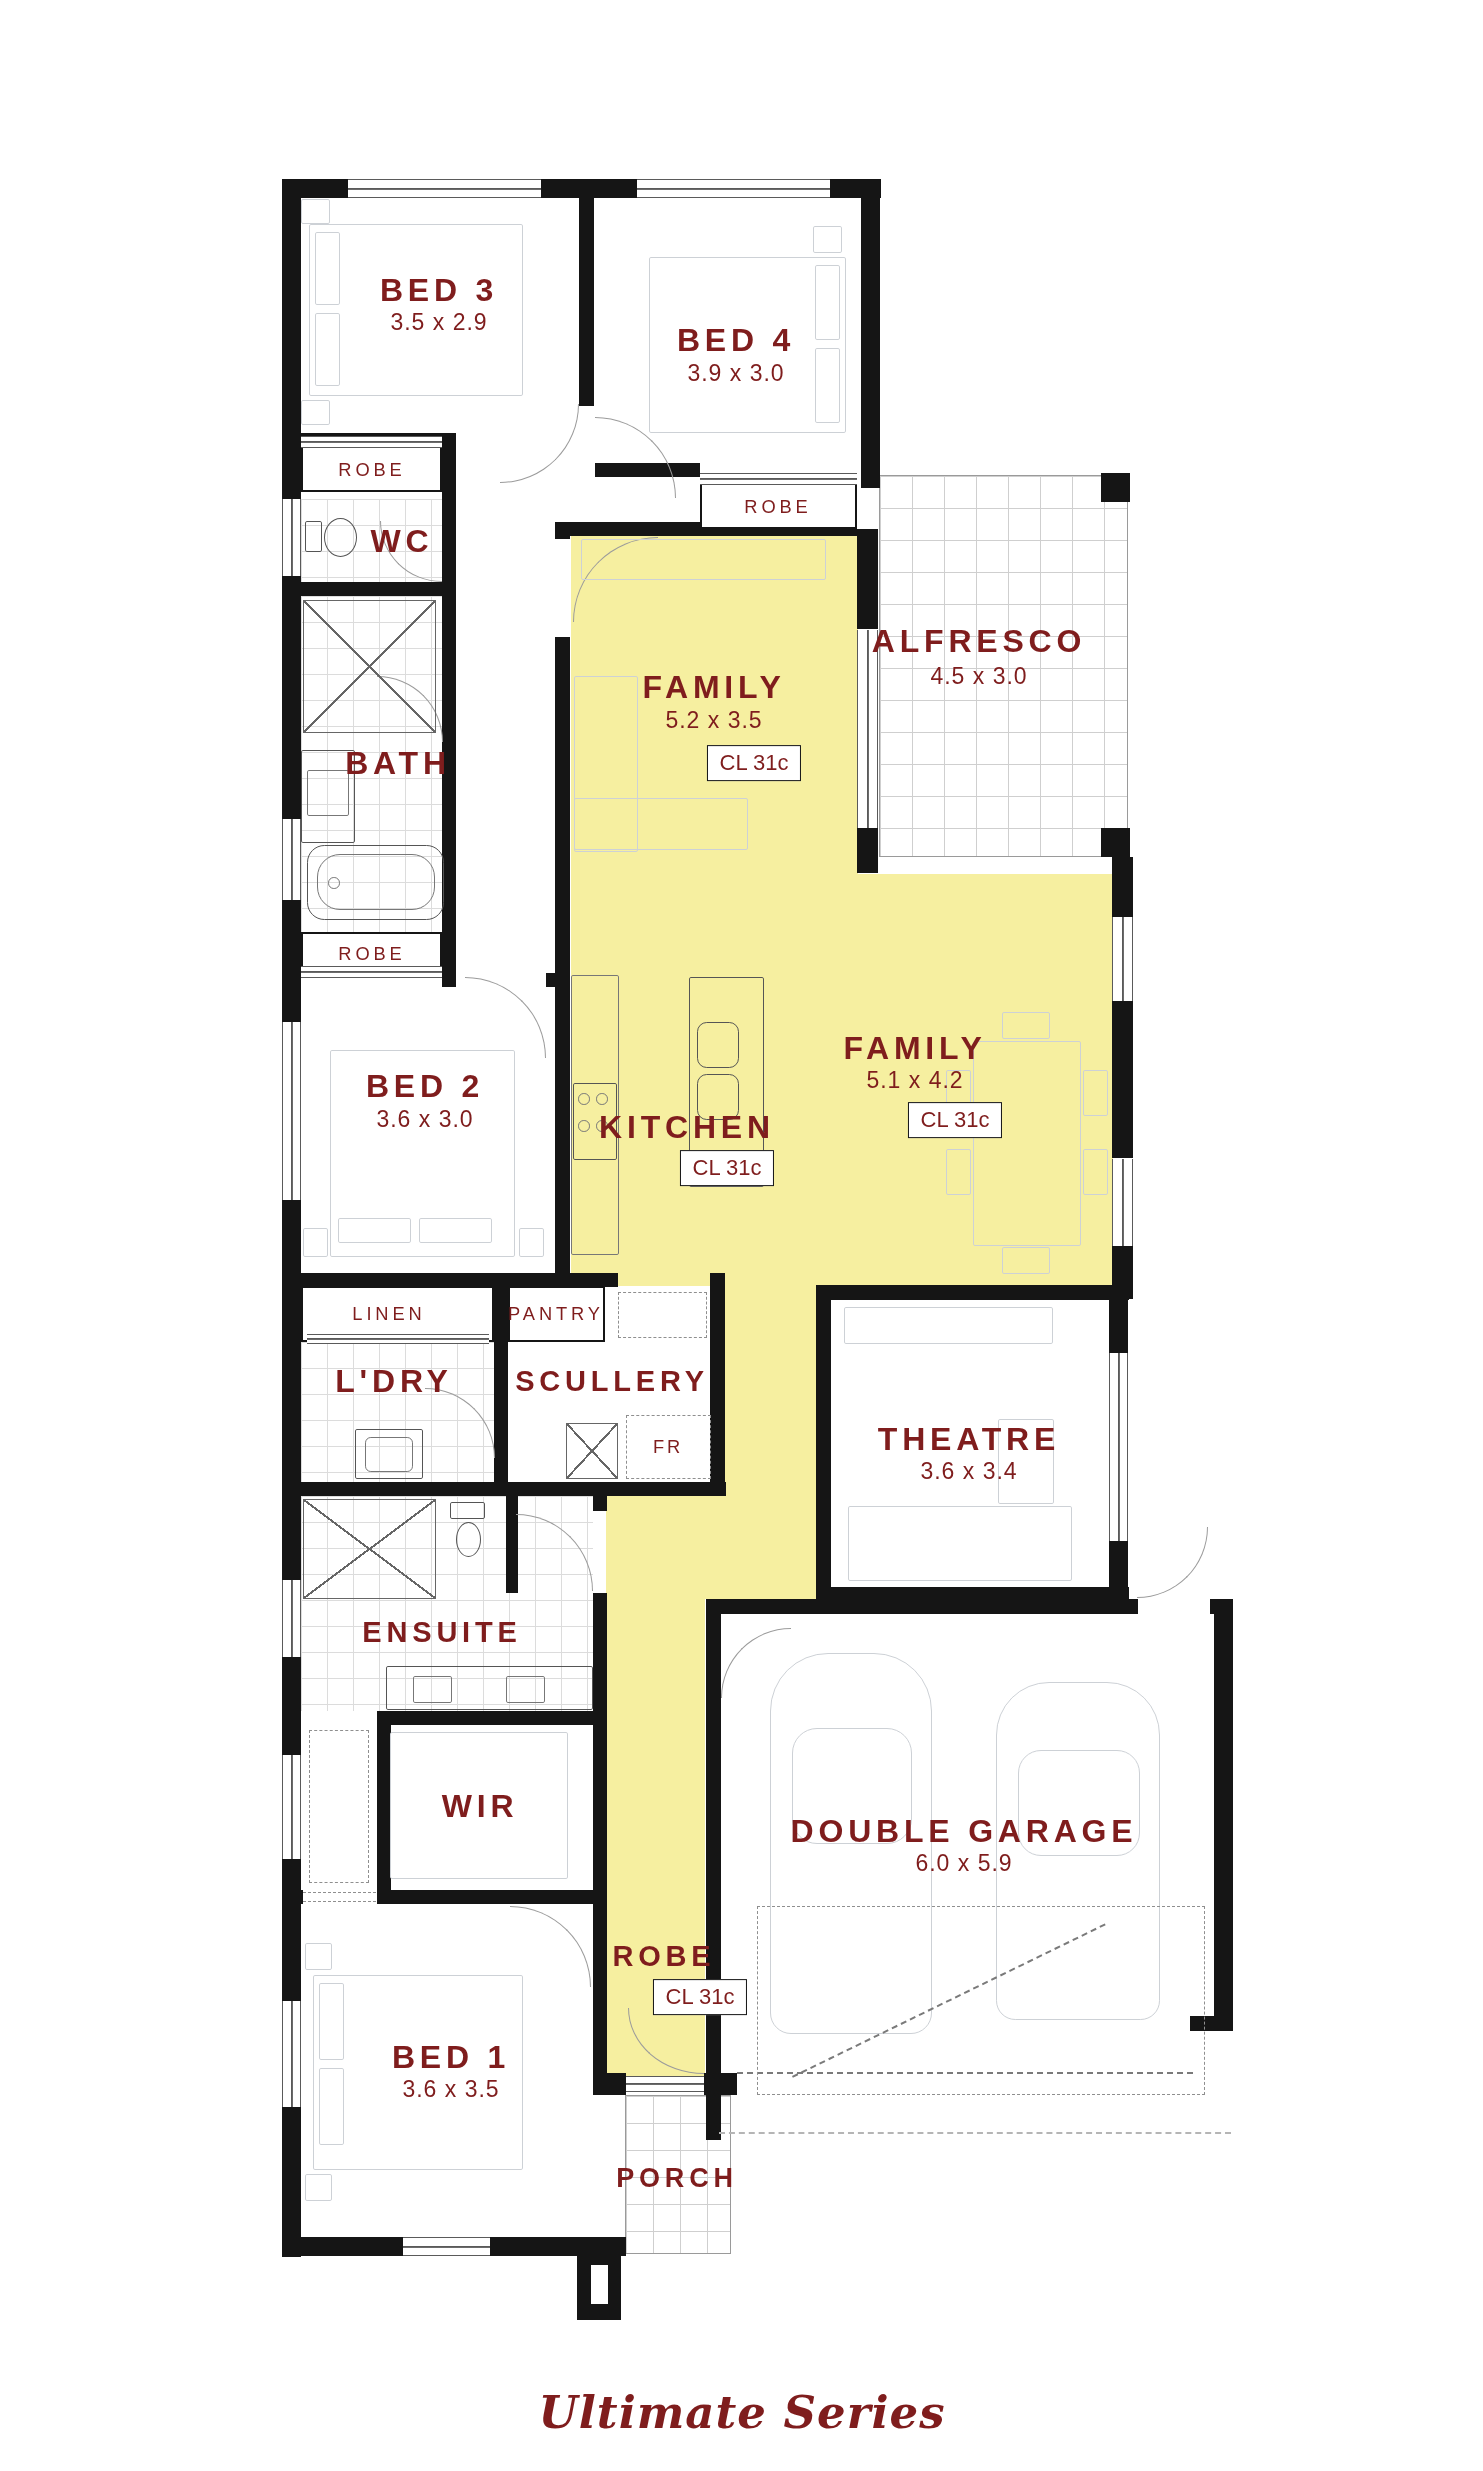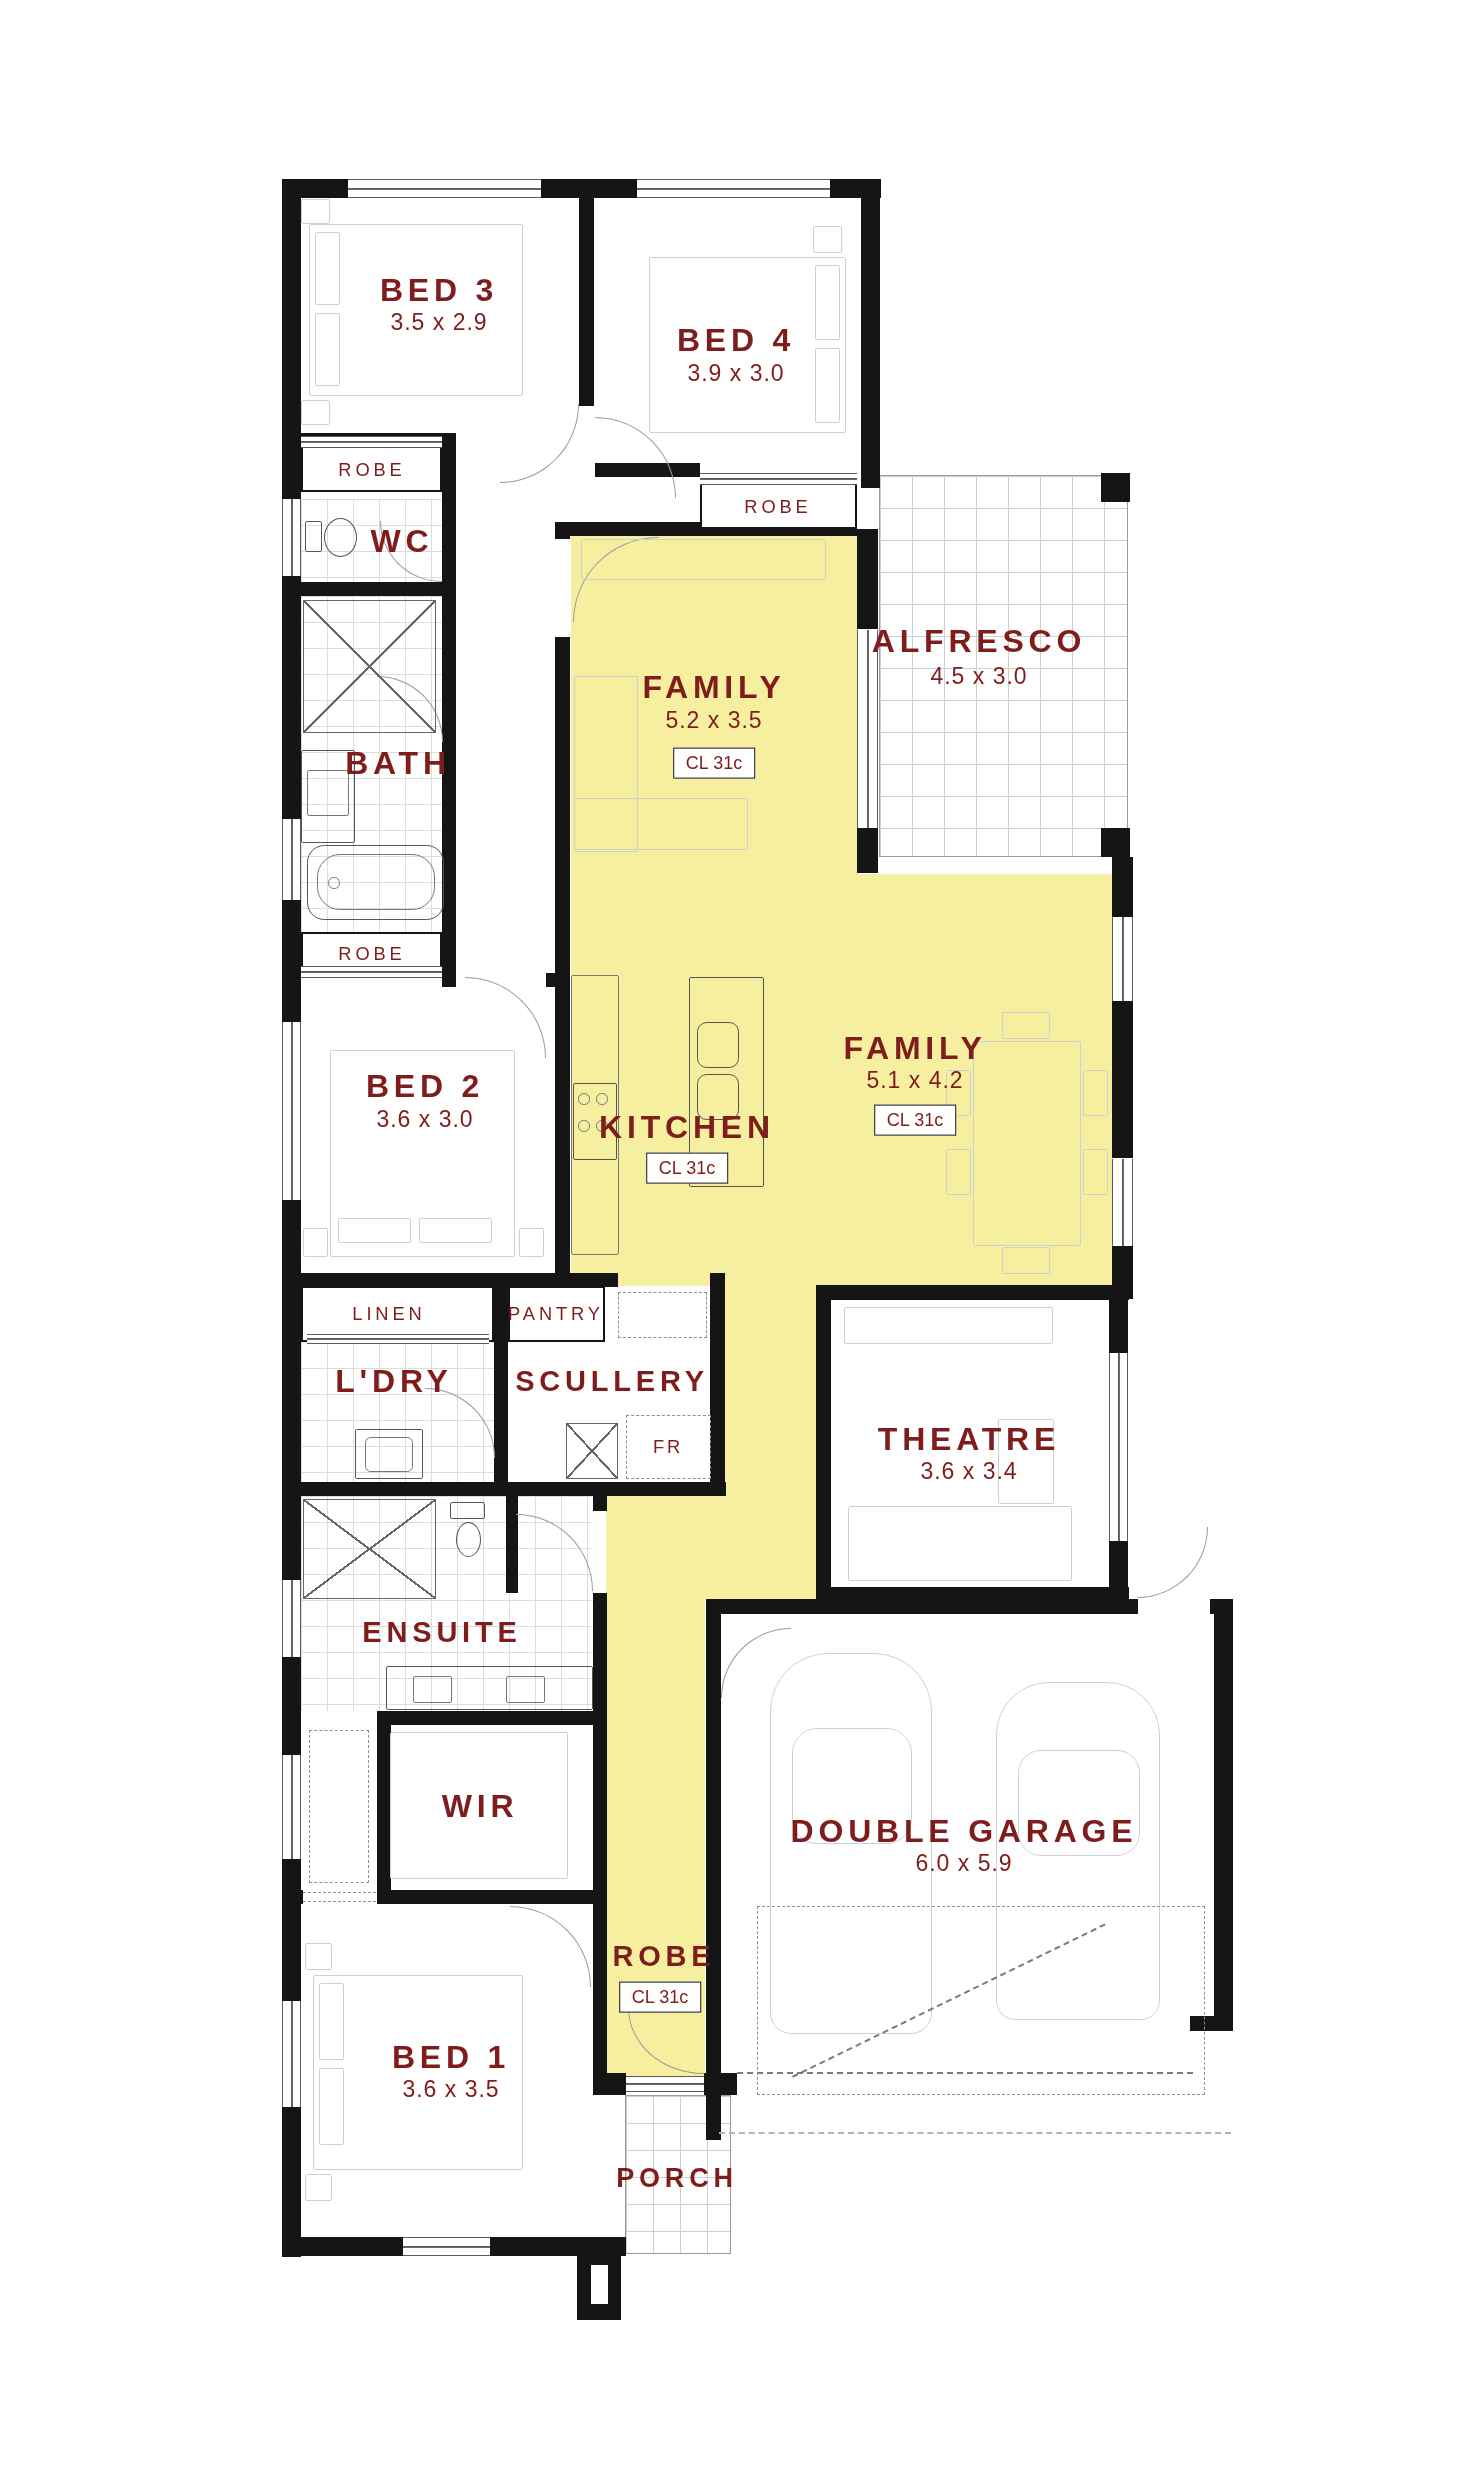--- a/index.html
+++ b/index.html
@@ -28,21 +28,21 @@
   .arc.tr{border-left:none;border-bottom:none;border-top-right-radius:100%;}
   .arc.bl{border-right:none;border-top:none;border-bottom-left-radius:100%;}
   .arc.br{border-left:none;border-top:none;border-bottom-right-radius:100%;}
   .xbox{border:1.9px solid #666;
         background-image:linear-gradient(to top right,transparent calc(50% - 1px),#666 calc(50% - 1px) calc(50% + 1px),transparent calc(50% + 1px)),
                          linear-gradient(to bottom right,transparent calc(50% - 1px),#666 calc(50% - 1px) calc(50% + 1px),transparent calc(50% + 1px));}
   .room-name{transform:translate(-50%,-50%);font-weight:bold;font-size:32px;letter-spacing:4.8px;white-space:nowrap;}
   .room-dims{transform:translate(-50%,-50%);font-size:23px;letter-spacing:1px;white-space:nowrap;}
   .small-name{transform:translate(-50%,-50%);font-weight:normal;font-size:18.3px;letter-spacing:3.9px;white-space:nowrap;}
   .chip{transform:translate(-50%,-50%);border:1.9px solid #141414;background:#fff;
-        padding:3.9px 11.6px;font-size:18px;white-space:nowrap;position:absolute;}
+        padding:3.9px 11.6px;font-size:22px;white-space:nowrap;position:absolute;margin-left:40px;}
   .branding{left:742px;top:2412px;transform:translate(-50%,-50%);
         font-family:"DejaVu Serif",serif;font-style:italic;font-weight:bold;
         font-size:45px;letter-spacing:1px;white-space:nowrap;}
   .ellipse{border:1.9px solid #555;border-radius:50%;}
   .dot{border:1.9px solid #777;border-radius:50%;}
 </style>
 </head>
 <body>
 
 <div id="plan">
@@ -275,14 +275,15 @@
   <div class="chip" style="left:660px;top:1997px">CL 31c</div>
   <div class="room-name" style="left:677px;top:2178px;font-size:27px">PORCH</div>
 
   <div class="small-name" style="left:372px;top:470px">ROBE</div>
   <div class="small-name" style="left:778px;top:507px">ROBE</div>
   <div class="small-name" style="left:372px;top:954px">ROBE</div>
   <div class="small-name" style="left:389px;top:1314px">LINEN</div>
   <div class="small-name" style="left:556px;top:1314px">PANTRY</div>
   <div class="small-name" style="left:668px;top:1447px;letter-spacing:2.9px">FR</div>
 
+  <div class="branding">Ultimate Series</div>
 </div>
 
 
 </body></html>

